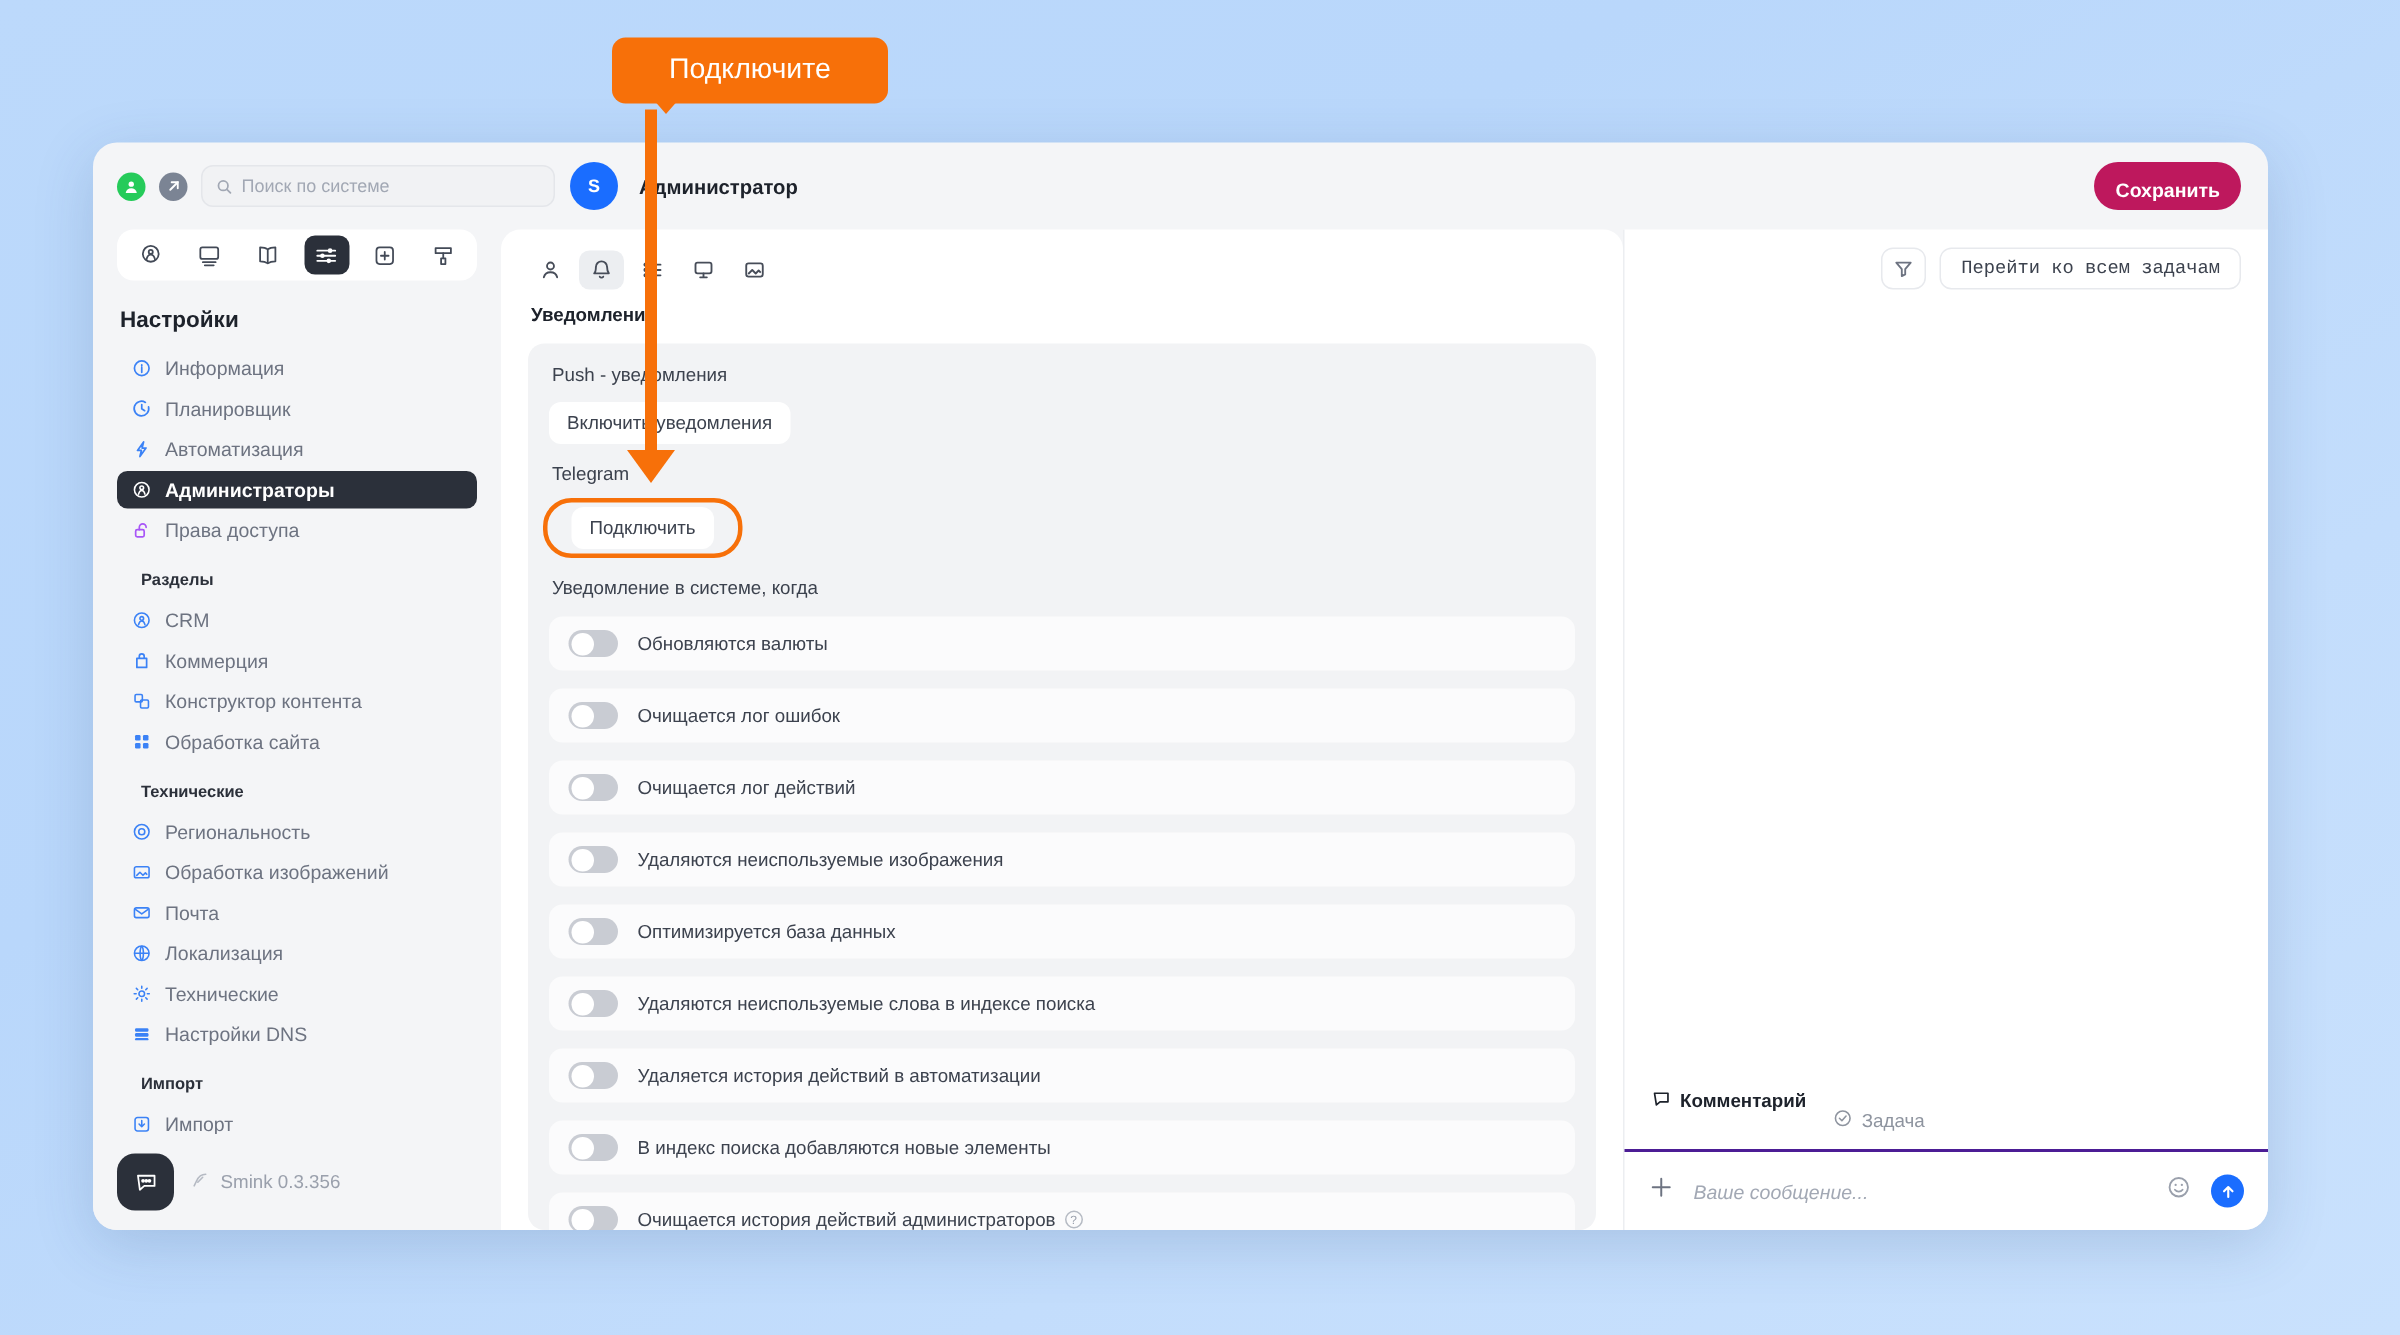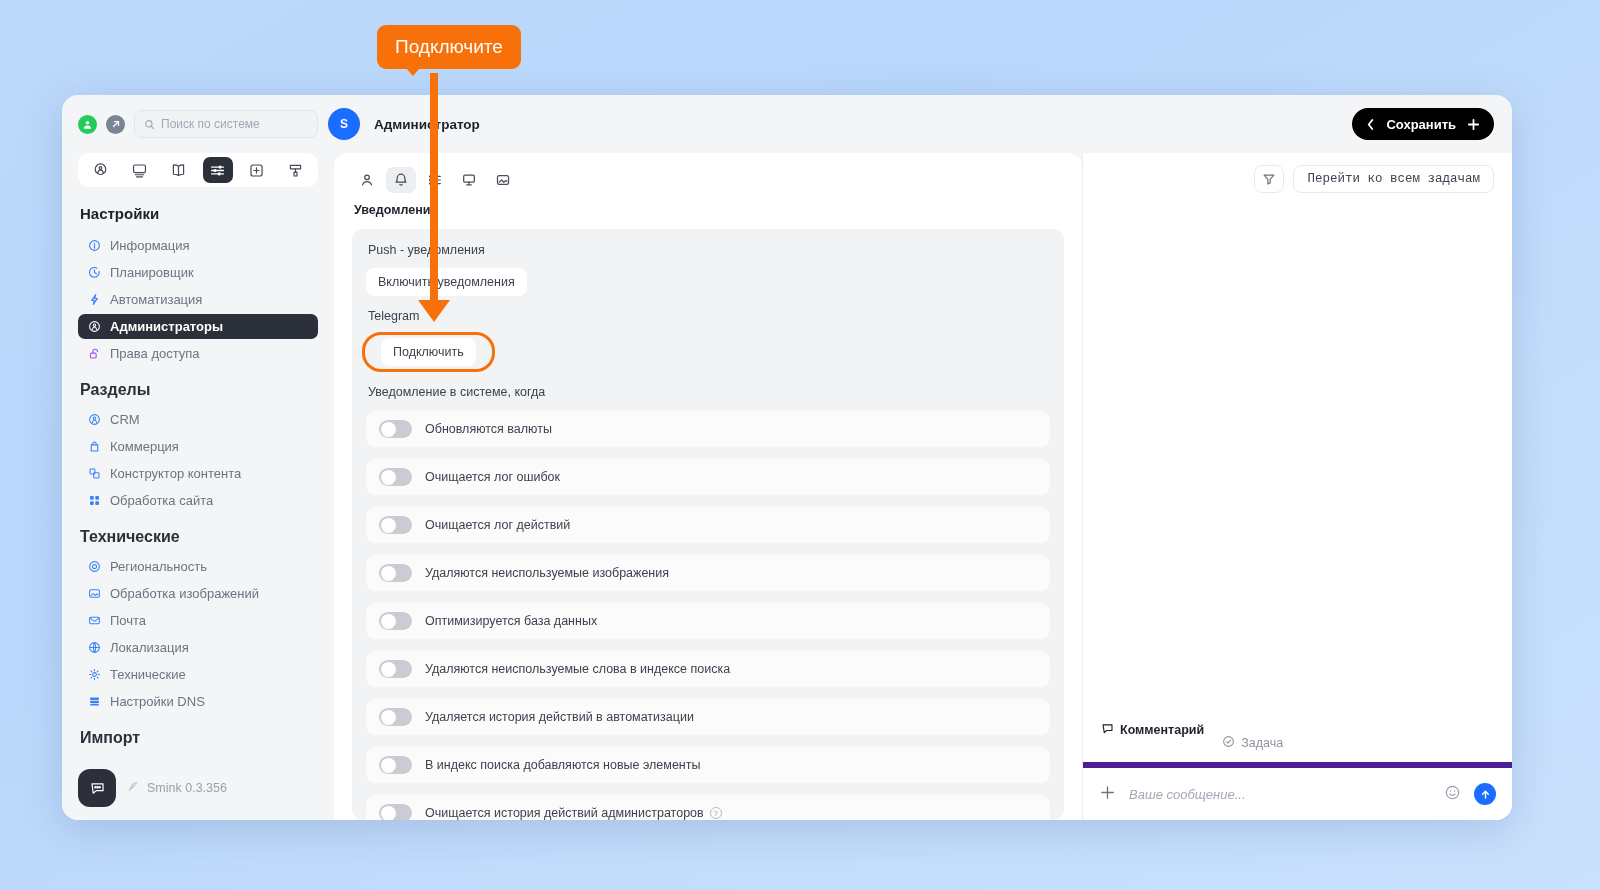--- a/index.html
+++ b/index.html
@@ -27,21 +27,21 @@
   }
 
   
   .topbar {
     height: 58px;
     display: flex;
     align-items: center;
     flex: 0 0 58px;
   }
   .topbar-left {
-    width: 256px;
+    width: 308px;
     display: flex;
     align-items: center;
     gap: 9px;
     padding-left: 16px;
   }
   .dot-icon {
     width: 19px; height: 19px; border-radius: 50%;
     display: flex; align-items: center; justify-content: center;
     flex: 0 0 auto;
   }
@@ -71,27 +71,28 @@
     width: 32px; height: 32px; border-radius: 50%;
     background: #1a6dff; color: #fff;
     display: flex; align-items: center; justify-content: center;
     font-size: 12px; font-weight: 600;
     flex: 0 0 auto;
   }
   .page-title { font-size: 13.5px; font-weight: 700; color: #1d222b; }
   .save-btn {
     margin-left: auto;
     height: 32px;
-    background: #000000; color: #fff;
+    background: #be185d; color: #fff;
     border: none; border-radius: 18px;
     display: flex; align-items: center; gap: 11px;
     padding: 0 14px;
     font-size: 13px; font-weight: 600;
     font-family: "Liberation Sans", sans-serif;
     cursor: pointer;
+    flex-direction: column;
   }
 
   
   .body-row { flex: 1; display: flex; min-height: 0; }
 
   
   .sidebar {
     width: 272px;
     flex: 0 0 272px;
     background: #f4f5f7;
@@ -116,22 +117,22 @@
     cursor: pointer;
   }
   .strip-btn.active { background: #2b303a; color: #fff; }
 
   .nav-scroll { flex: 1; overflow: hidden; }
   .nav-head {
     font-size: 15px; font-weight: 700; color: #1d222b;
     margin: 2px 0 11px 2px;
   }
   .nav-group-label {
-    font-size: 16px; font-weight: 700; color: #2b303a;
-    margin: 15px 0 8px 2px;
+    font-size: 11px; font-weight: 700; color: #2b303a;
+    margin: 15px 0 8px 16px;
   }
   .nav-item {
     display: flex; align-items: center; gap: 9px;
     height: 25px;
     padding: 0 9px;
     border-radius: 7px;
     font-size: 13px;
     color: #6d7381;
     margin-bottom: 2px;
     cursor: pointer;
@@ -244,40 +245,40 @@
     width: 30px; height: 28px; border: 1px solid #e7e9ed; border-radius: 8px;
     display:flex;align-items:center;justify-content:center; color:#6d7381; cursor:pointer;
   }
   .all-tasks-btn {
     height: 28px; border: 1px solid #e7e9ed; border-radius: 8px;
     padding: 0 13px; display:flex;align-items:center;
     font-size: 12.5px; color:#3c424e; background:#fff;
     font-family: Liberation Mono, monospace; cursor:pointer;
   }
   .rp-spacer { flex: 1; }
-  .rp-tabs { display:flex; align-items:center; gap:18px; padding: 0 32px 11px 18px; border-bottom:6px solid #4c1d95;}
+  .rp-tabs { display:flex; align-items:center; gap:18px; padding: 0 32px 11px 18px; border-bottom:2px solid #4c1d95;}
   .rp-tab { display:flex; align-items:center; gap:6px; font-size:12.5px; cursor:pointer; }
   .rp-tab.active { color:#1d222b; font-weight:700; }
   .rp-tab.inactive { color:#8e949f;margin-top:26px; }
   .rp-compose { height:52px; display:flex; align-items:center; gap:13px; padding: 0 16px; font-style: italic; }
   .compose-placeholder { flex:1; font-size:13px; color:#a2a8b4; }
   .compose-send {
     width:22px;height:22px;border-radius:50%;
     background:#1a6dff;color:#fff;display:flex;align-items:center;justify-content:center;
     cursor:pointer;
   }
 
   
   #callout {
     position: absolute;
-    left: 377px; top: 25px;
+    left: 408px; top: 25px;
     background: #f77009;
     color: #fff;
     border-radius: 9px;
-    padding: 11px 18px;
+    padding: 11px 38px;
     font-size: 19px;
     z-index: 50;
   }
   #callout::after {
     content: '';
     position: absolute;
     left: 29px; bottom: -7px;
     width: 0; height: 0;
     border-left: 7px solid transparent;
     border-right: 7px solid transparent;

